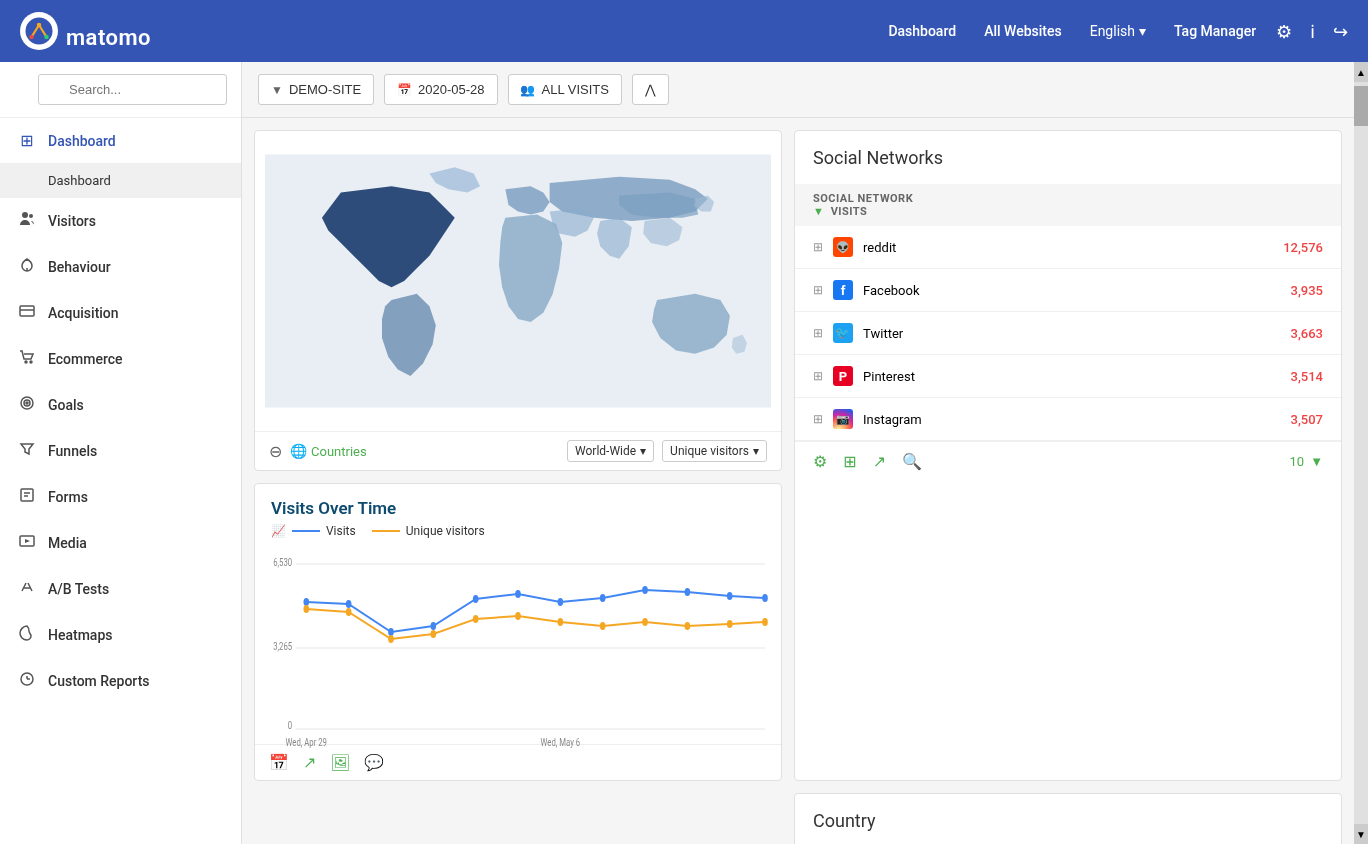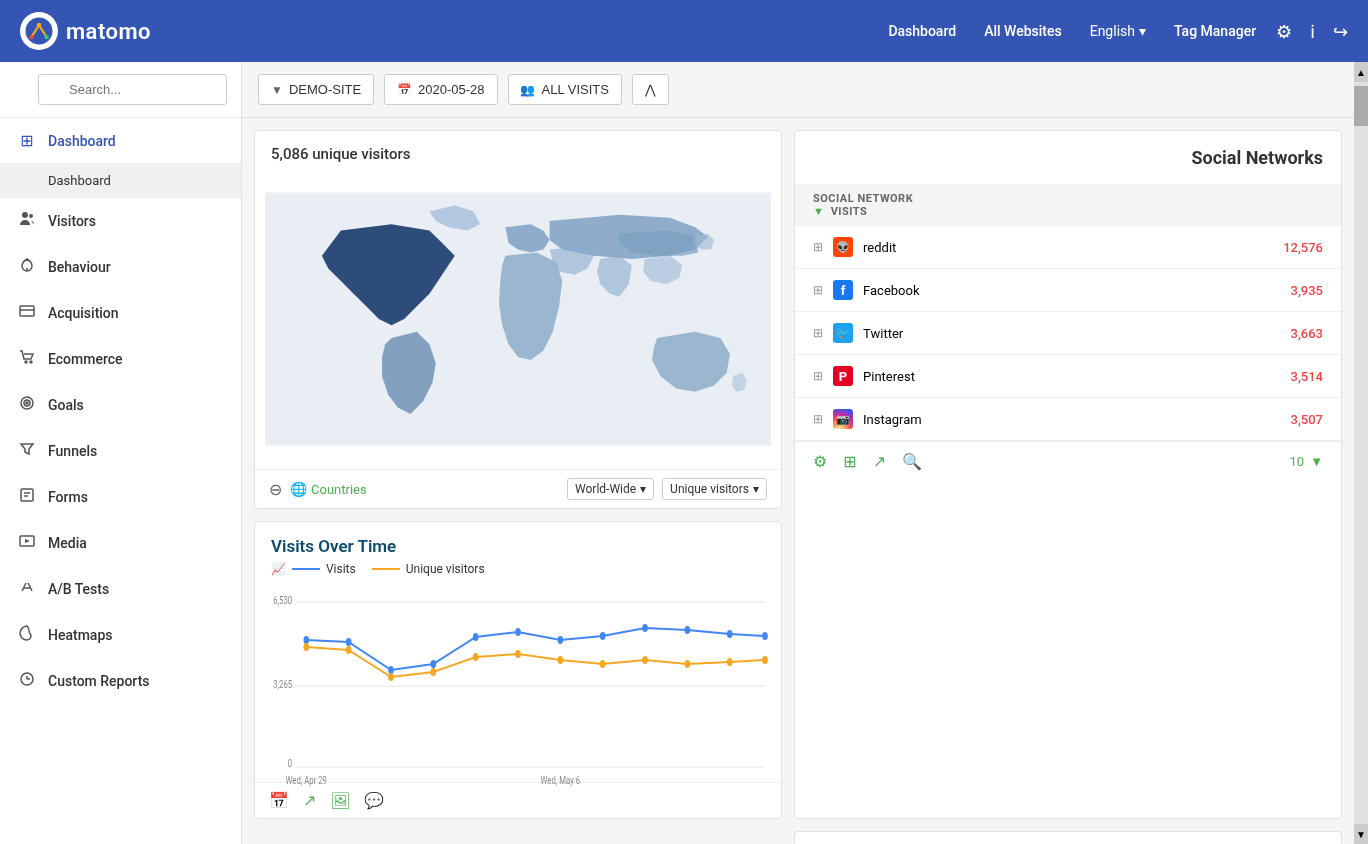--- a/index.html
+++ b/index.html
@@ -9,21 +9,21 @@
     .topnav {
       background: #3455b3;
       height: 62px;
       display: flex;
       align-items: center;
       padding: 0 20px;
       flex-shrink: 0;
     }
     .topnav-logo {
       display: flex;
-      align-items: center;
+      align-items: flex-end;
       gap: 8px;
       margin-right: auto;
     }
     .logo-circle {
       width: 38px;
       height: 38px;
       background: white;
       border-radius: 50%;
       display: flex;
       align-items: center;
@@ -164,21 +164,21 @@
       color: #333;
       border: 1px solid #ccc;
       border-radius: 3px;
       padding: 3px 7px;
       background: white;
       cursor: pointer;
     }
 
     
     .social-widget { grid-column: 2; grid-row: 1 / 3; }
-    .widget-title { padding: 16px 18px; font-size: 18px; font-weight: 700; color: #333; text-align: right; }
+    .widget-title { padding: 16px 18px; font-size: 18px; font-weight: 400; color: #333; }
     .widget-table-header {
       display: flex;
       justify-content: space-between;
       padding: 8px 18px;
       background: #f5f5f5;
       font-size: 11px;
       font-weight: 700;
       color: #666;
       text-transform: uppercase;
       letter-spacing: 0.5px;
@@ -443,21 +443,20 @@
         <span>ALL VISITS</span>
       </button>
       <button class="top-bar-btn">
         <span>⋀</span>
       </button>
     </div>
 
     <div class="dashboard-grid">
 
       <div class="widget map-widget">
-        <div class="map-header">5,086 unique visitors</div>
         <div class="map-container">
           <svg class="world-map" viewBox="0 0 800 400" xmlns="http://www.w3.org/2000/svg">
 
             <rect width="800" height="400" fill="#e8eef4"></rect>
 
             <path d="M120 60 L200 50 L260 60 L280 80 L300 100 L280 130 L260 160 L240 180 L220 200 L200 210 L180 200 L160 180 L140 160 L120 140 L100 120 L90 100 Z" fill="#1a3a6b" opacity="0.9"></path>
 
             <path d="M260 30 L300 20 L330 30 L340 50 L320 60 L290 55 L270 45 Z" fill="#9bb8d8" opacity="0.7"></path>
 
             <path d="M200 230 L240 220 L260 240 L270 270 L265 300 L250 330 L230 350 L210 340 L195 320 L185 290 L185 260 L190 240 Z" fill="#5a7fa8" opacity="0.7"></path>

